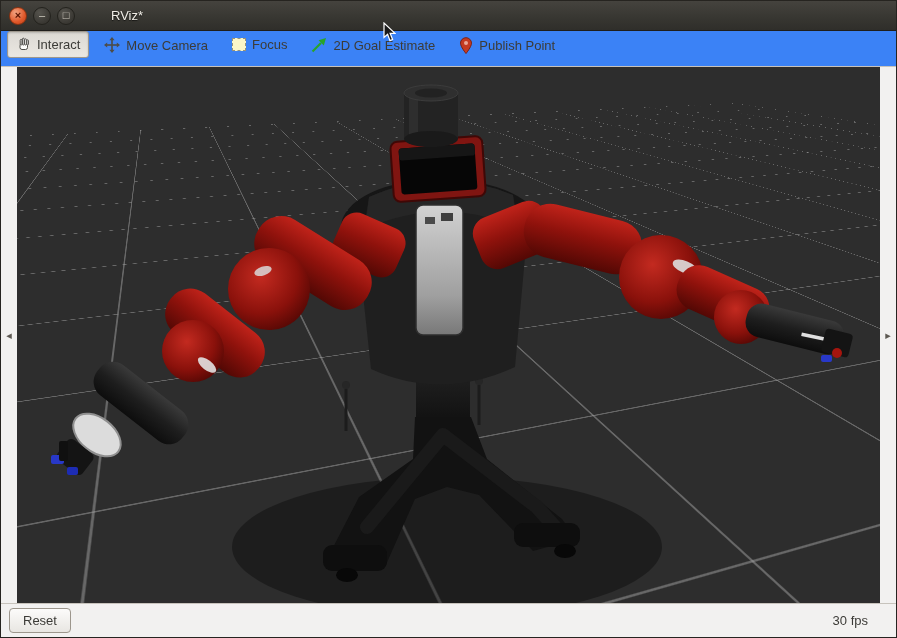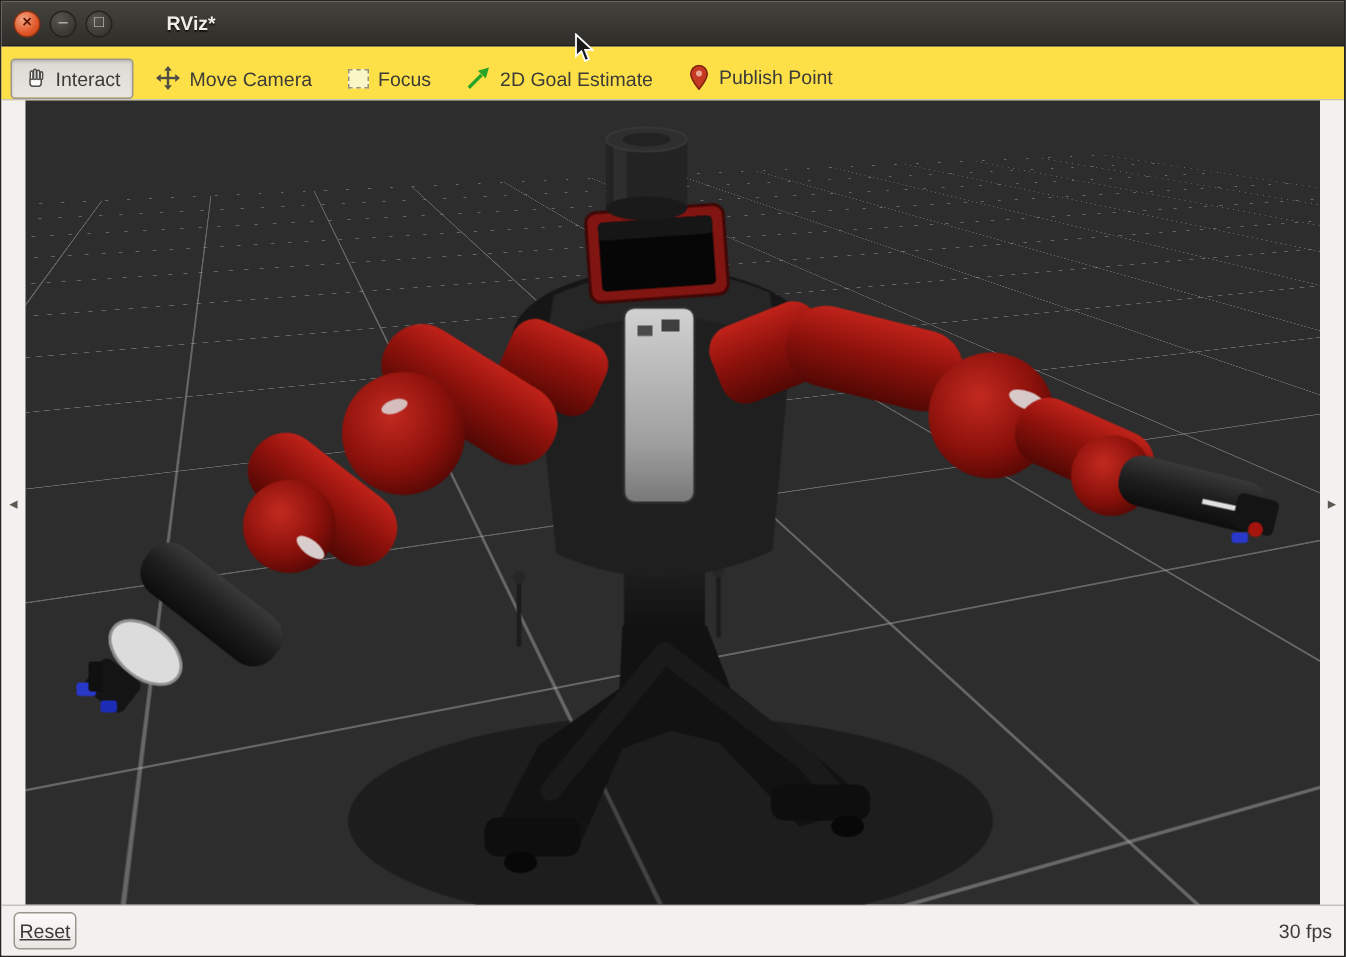--- a/index.html
+++ b/index.html
@@ -13,26 +13,26 @@
               padding:0 8px; gap:6px;
               background:linear-gradient(#45433e,#383732 55%,#2f2e2a);
               border-bottom:1px solid #1f1e1b; position:relative; }
   .winbtn { width:18px; height:18px; border-radius:50%;
             display:flex; align-items:center; justify-content:center;
             font-size:11px; line-height:1; color:#cfcabf;
             background:radial-gradient(circle at 35% 30%, #55534d, #3a3833 70%);
             border:1px solid #23221d; cursor:default; }
   .winbtn.close { background:radial-gradient(circle at 35% 30%, #f2a482, #e0582a 60%, #bd3d14);
                   border-color:#8c3210; color:#581403; font-weight:bold; }
-  .title { color:#f0ede6; font-size:13px; font-weight:bold; margin-left:30px;
+  .title { color:#f0ede6; font-size:13px; font-weight:normal; margin-left:30px;
            text-shadow:0 1px 1px rgba(0,0,0,.65); }
 
   
-  .toolbar { height:36px; flex:0 0 36px; background:#fde047; display:flex;
-             align-items:flex-end; padding:0 6px; gap:6px;
+  .toolbar { height:36px; flex:0 0 36px; background:#3b82f6; display:flex;
+             align-items:flex-start; padding:0 6px; gap:6px;
              border-bottom:1px solid #c7c3bc; }
   .tool { display:flex; align-items:center; gap:6px; padding:5px 8px;
           font-size:13px; color:#3c3b37; border:1px solid transparent;
           border-radius:3px; white-space:nowrap; cursor:default; }
   .tool.active { background:linear-gradient(#dcd9d3,#eae7e2);
                  border:1px solid #9d978d;
                  box-shadow:inset 0 1px 2px rgba(0,0,0,.18); }
   .tool .ic { display:flex; align-items:center; }
   .select-swatch { width:14px; height:13px; background:#fbf6c8;
                    border:1.5px dashed #97927a; }
@@ -51,24 +51,24 @@
             background-image:
               linear-gradient(rgba(160,160,160,.5) 2px, transparent 2px),
               linear-gradient(90deg, rgba(160,160,160,.5) 2px, transparent 2px);
             background-size:210px 210px; z-index:1; }
   .robot { position:absolute; left:0; top:0; width:865px; height:538px; z-index:2; }
 
   
   .statusbar { height:34px; flex:0 0 34px; background:#f2f1f0;
                border-top:1px solid #c7c3bc; display:flex; align-items:center;
                justify-content:space-between; padding:0 8px; }
-  .reset-btn { font-size:13px; color:#3c3b37; padding:4px 3px;
+  .reset-btn { font-size:13px; color:#3c3b37; padding:4px 13px;
                border:1px solid #9c968c; border-radius:4px;
-               background:linear-gradient(#fcfbfa,#e8e6e2); cursor:default;text-decoration:underline; }
-  .fps { font-size:13px; color:#3c3b37; margin-right:0; }
+               background:linear-gradient(#fcfbfa,#e8e6e2); cursor:default; }
+  .fps { font-size:13px; color:#3c3b37; margin-right:20px; }
 
   .cursor { position:absolute; left:383px; top:22px; z-index:50; pointer-events:none; }
 </style>
 </head>
 <body>
 
 <div class="window">
 
   <div class="titlebar">
     <div class="winbtn close">

